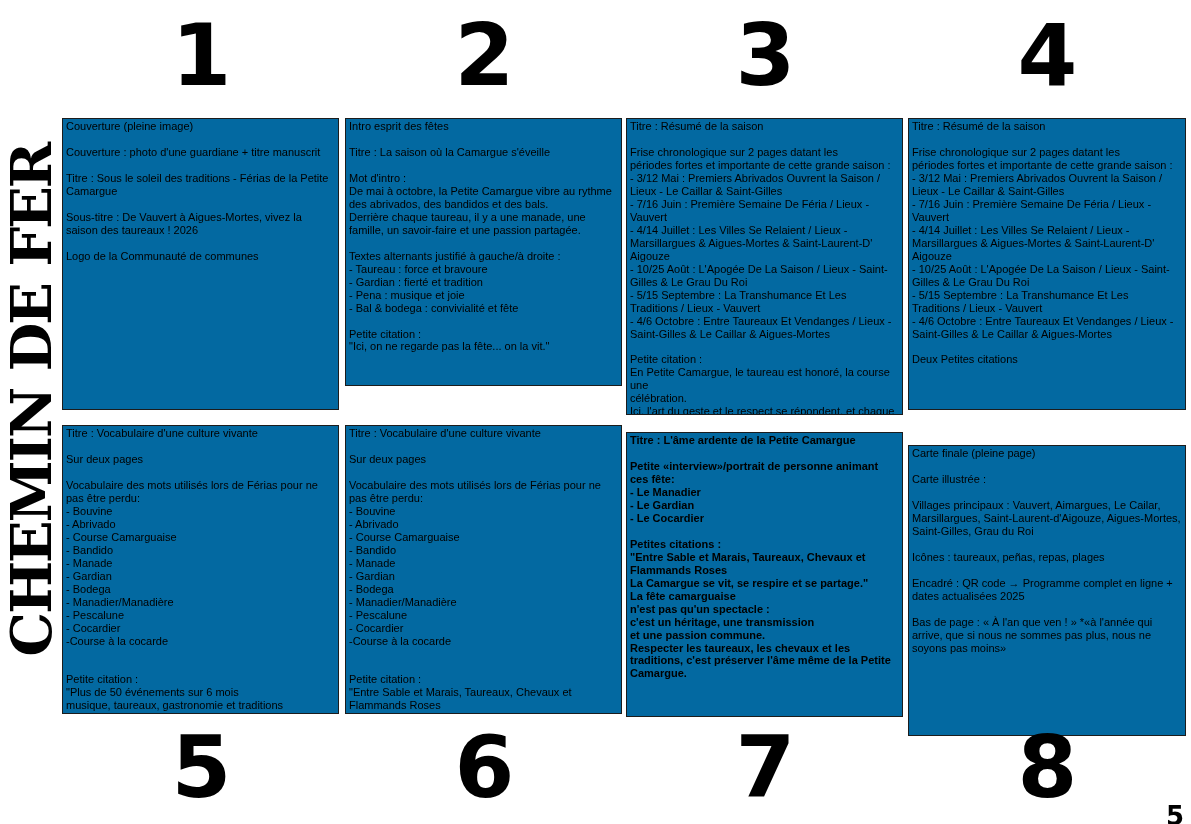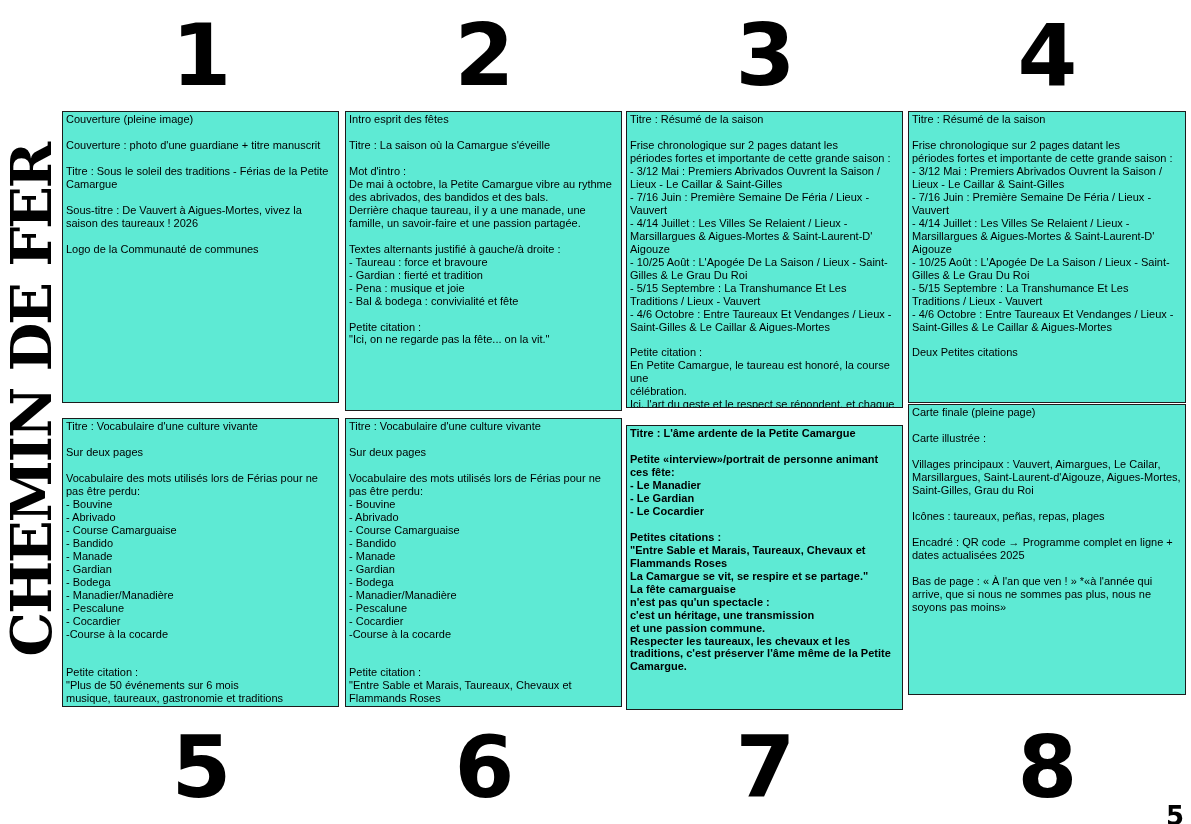--- a/index.html
+++ b/index.html
@@ -43,31 +43,32 @@
   .n-c3 { left: 626px; }
   .n-c4 { left: 908px; }
   .cell {
     position: absolute;
     border: 1px solid #1c1c1c;
     padding: 1px 3px 2px 3px;
     font-size: 11px;
     line-height: 1.18;
     white-space: pre-line;
     overflow: hidden;
-    background: #5eead4;
+    background: #0369a1;
     box-sizing: border-box;
+    margin-top: 7px;
   }
   .cell-1 { left: 62px;  top: 111px; width: 277px; height: 292px; }
-  .cell-2 { left: 345px; top: 111px; width: 277px; height: 300px; }
+  .cell-2 { left: 345px; top: 111px; width: 277px; height: 268px; }
   .cell-3 { left: 626px; top: 111px; width: 277px; height: 297px; }
   .cell-4 { left: 908px; top: 111px; width: 278px; height: 292px; }
   .cell-5 { left: 62px;  top: 418px; width: 277px; height: 289px; }
   .cell-6 { left: 345px; top: 418px; width: 277px; height: 289px; }
   .cell-7 { left: 626px; top: 425px; width: 277px; height: 285px; font-weight: bold; }
-  .cell-8 { left: 908px; top: 404px; width: 278px; height: 291px; }
+  .cell-8 { left: 908px; top: 438px; width: 278px; height: 291px; }
   .page-number {
     position: absolute;
     left: 1166px;
     top: 803px;
     font-family: "DejaVu Sans", sans-serif;
     font-weight: bold;
     font-size: 26px;
     line-height: 1;
     color: #000;
   }

